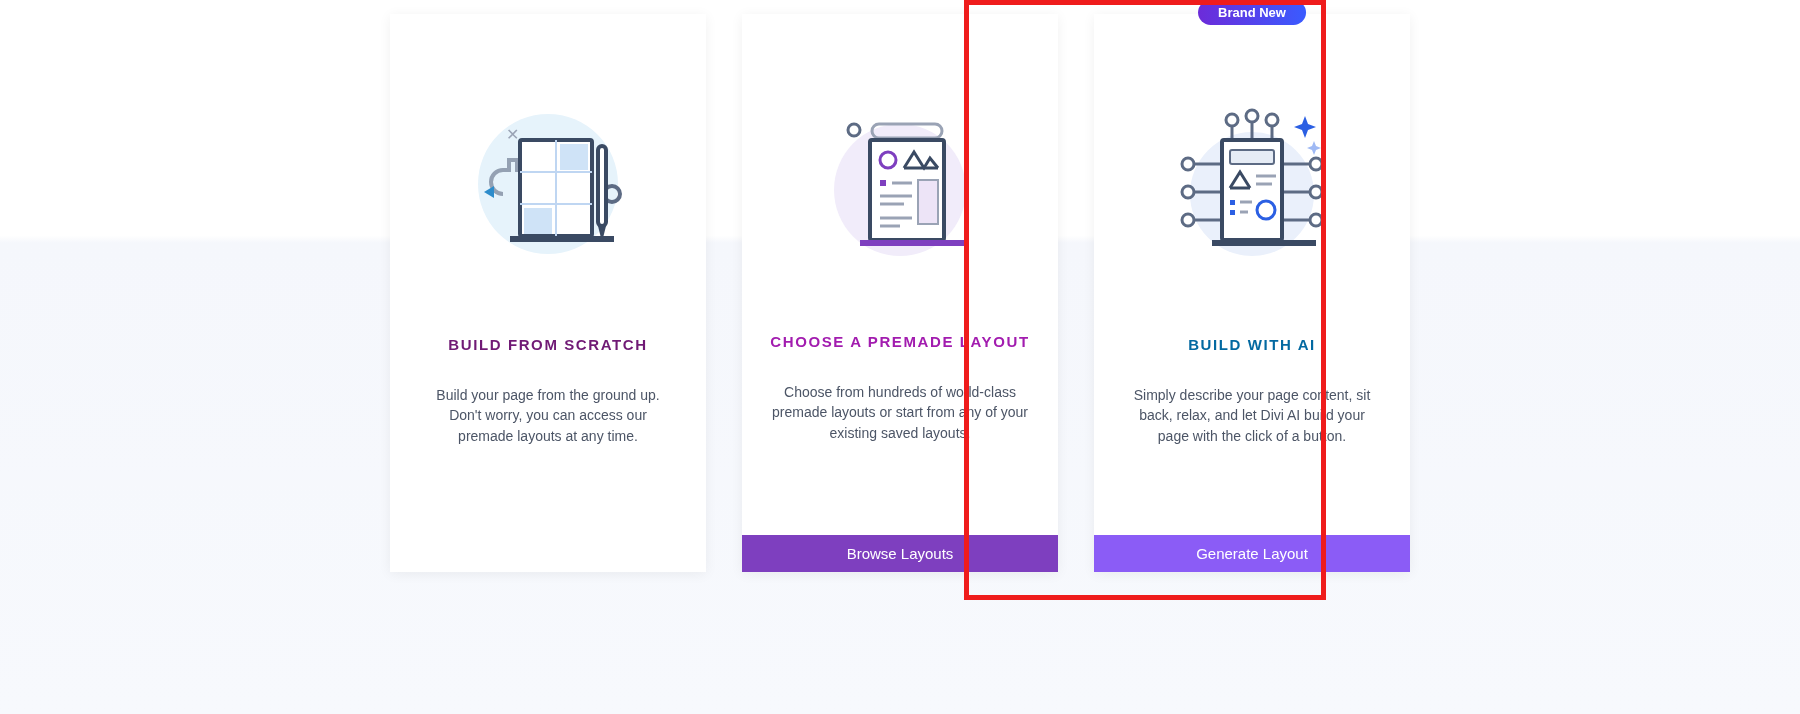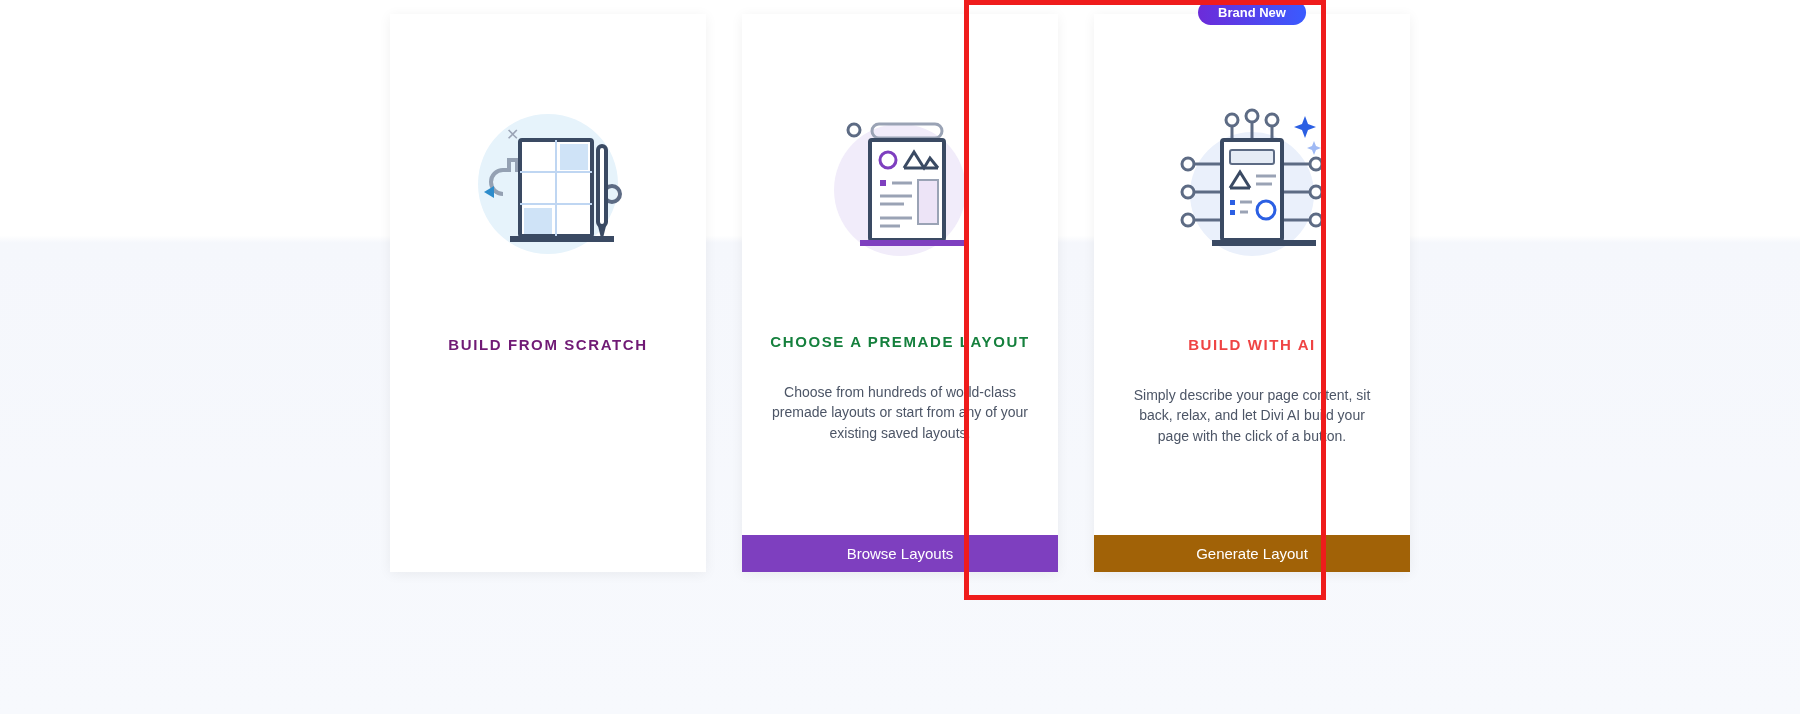--- a/index.html
+++ b/index.html
@@ -71,24 +71,24 @@
     color: #ffffff;
     font-size: 15px;
     font-weight: 500;
     cursor: pointer;
     display: flex;
     align-items: center;
     justify-content: center;
   }
   .card.scratch h2 { color: #701a75; }
   .card.scratch .cta { background: #2D8CCB; }
-  .card.premade h2 { color: #15803d; margin-top: 43px; }
+  .card.premade h2 { color: #a21caf; margin-top: 43px; }
   .card.premade .cta { background: #7E3FBF; }
-  .card.ai h2 { color: #ef4444; }
-  .card.ai .cta { background: #a16207; }
+  .card.ai h2 { color: #0369a1; }
+  .card.ai .cta { background: #8b5cf6; }
 
   .badge {
     position: absolute;
     top: -14px;
     left: 50%;
     transform: translateX(-50%);
     padding: 5px 20px;
     border-radius: 999px;
     background: linear-gradient(90deg, #6C2BD9 0%, #3A5BFF 100%);
     color: #ffffff;
@@ -126,20 +126,21 @@
           <line x1="72" y1="120" x2="144" y2="120" stroke="#BFD6F2" stroke-width="2"></line>
           <line x1="108" y1="56" x2="108" y2="152" stroke="#BFD6F2" stroke-width="2"></line>
           <rect x="112" y="60" width="28" height="26" fill="#CFE3F7"></rect>
           <rect x="76" y="124" width="28" height="26" fill="#CFE3F7"></rect>
           <rect x="150" y="62" width="8" height="80" rx="4" fill="#ffffff" stroke="#3A4A63" stroke-width="4"></rect>
           <polygon points="150,142 158,142 154,158" fill="#3A4A63"></polygon>
           <rect x="62" y="152" width="104" height="6" fill="#3A4A63"></rect>
         </svg>
       </div>
       <h2>BUILD FROM SCRATCH</h2>
+      <p>Build your page from the ground up. Don't worry, you can access our premade layouts at any time.</p>
     </div>
 
     <div class="card premade">
       <div class="illus">
         <svg viewBox="0 0 200 200" width="200" height="200">
           <circle cx="100" cy="106" r="66" fill="#F1ECFA"></circle>
           <circle cx="54" cy="46" r="6" fill="none" stroke="#5D6B84" stroke-width="3"></circle>
           <rect x="72" y="40" width="70" height="14" rx="7" fill="none" stroke="#9aa3b5" stroke-width="3"></rect>
           <rect x="70" y="56" width="74" height="100" rx="2" fill="#ffffff" stroke="#3A4A63" stroke-width="4"></rect>
           <circle cx="88" cy="76" r="8" fill="none" stroke="#7E3FBF" stroke-width="3"></circle>

